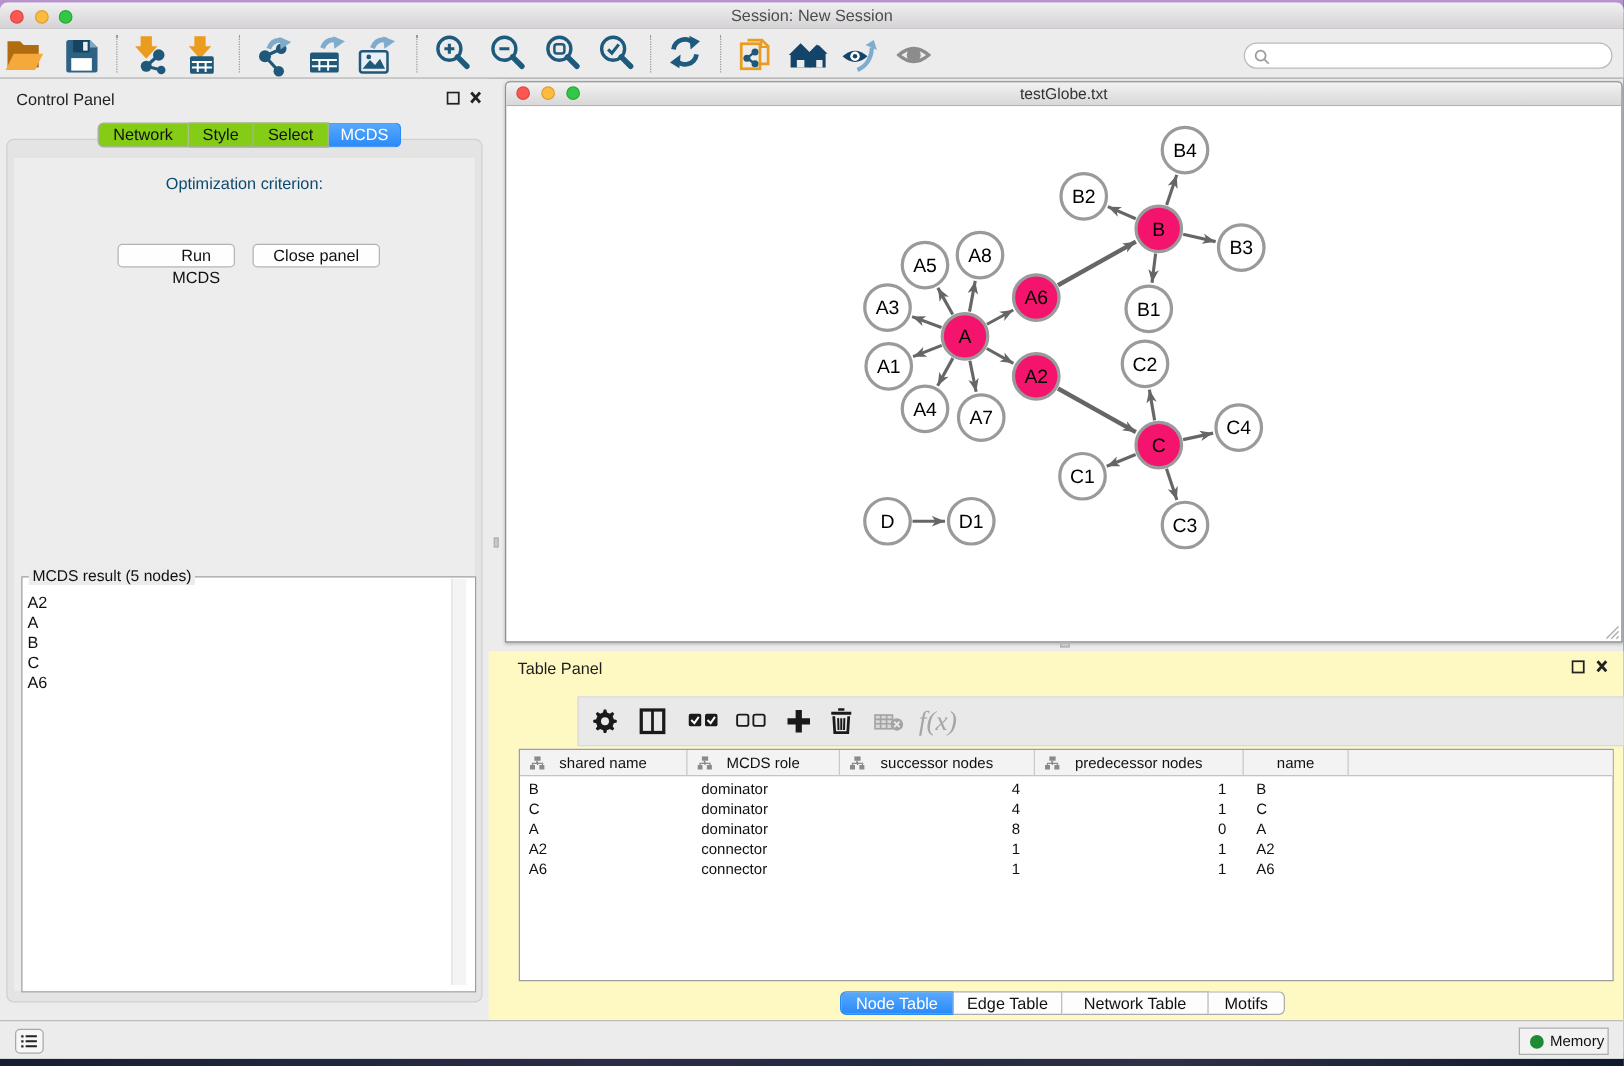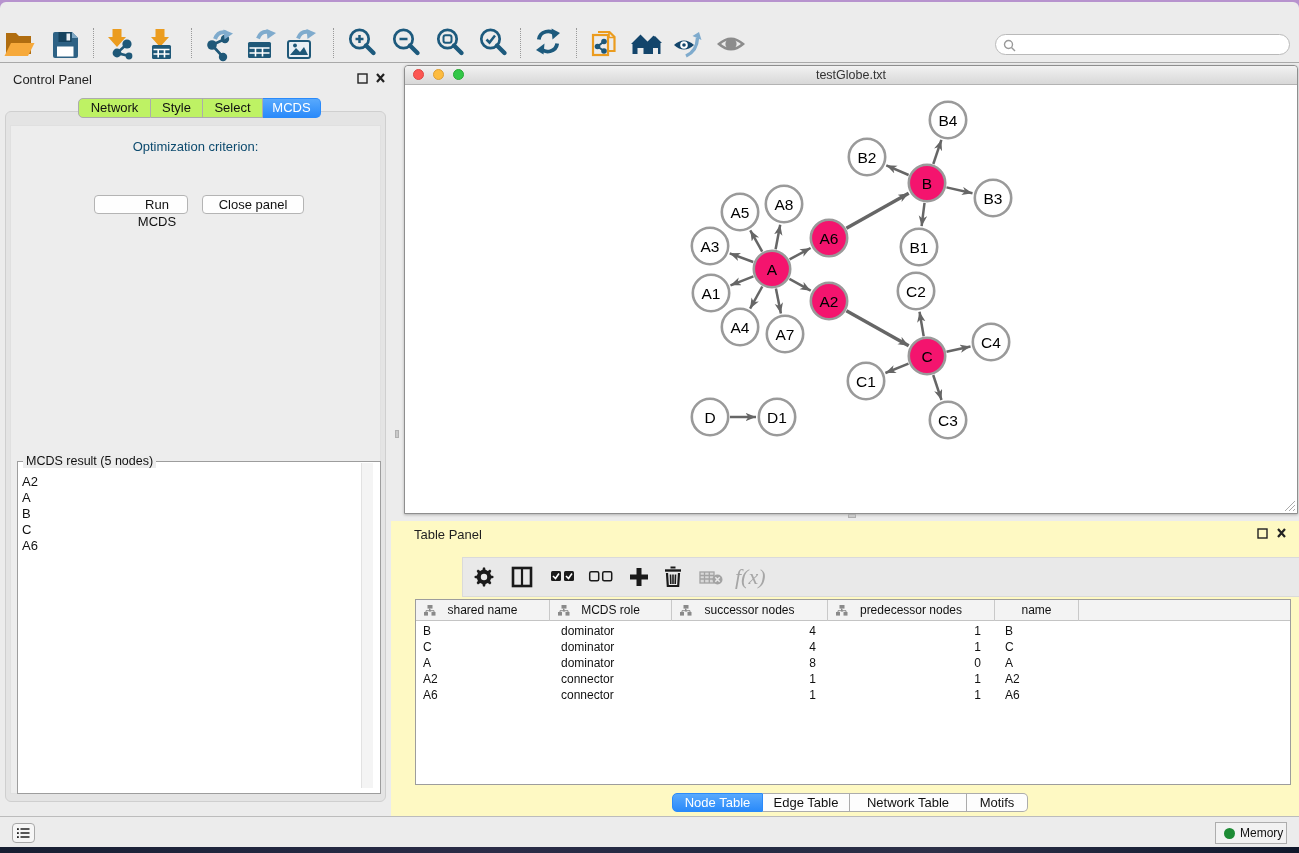--- a/index.html
+++ b/index.html
@@ -24,21 +24,21 @@
 .tbsep { position:absolute; top:4px; height:30px; width:0; border-left:1px dotted #9a9a9a; }
 .ticon { position:absolute; top:0; }
 .searchbox { position:absolute; left:995px; top:10px; width:295px; height:21px; background:#fff;
   border:1px solid #b9b9b9; border-radius:11px; }
 .searchbox svg { position:absolute; left:7px; top:3.5px; }
 
 
 .cpanel { position:absolute; top:61px; left:0; width:391px; height:754px; background:#ececec; }
 .cp-title { position:absolute; left:13px; top:9px; font-size:13px; color:#1f1f1f; }
 .tabrow { position:absolute; top:35px; left:78px; height:20px; display:flex; }
-.tab { height:20px; border:1px solid #acacac; border-left:none; background:#bef264;
+.tab { height:20px; border:1px solid #acacac; border-left:none; background:#84cc16;
   font-size:13px; color:#111; text-align:center; line-height:18px; }
 .tab.first { border-left:1px solid #acacac; border-radius:5px 0 0 5px; }
 .tab.last  { border-radius:0 5px 5px 0; }
 .tab.sel { background:linear-gradient(180deg,#58a9fd,#2a8afa); color:#fff; border-color:#2a8afa; }
 .cp-outer { position:absolute; top:48px; left:5px; width:381px; height:691px; background:#e4e4e4;
   border:1px solid #cfcfcf; border-radius:6px; }
 .cp-inner { position:absolute; top:62px; left:10px; width:371px; height:669px; background:#ededed;
   border:1px solid #e0e0e0; }
 .opt-label { position:absolute; top:76px; left:0; width:391px; text-align:center; font-size:13px; color:#0c4a6e; }
 .combo { position:absolute; top:98px; left:43px; width:311px; height:20px; background:#fff;
@@ -99,20 +99,26 @@
   padding-left:24px; }
 .memdot { position:absolute; left:8px; top:5px; width:11px; height:11px; border-radius:50%;
   background:#1c8b34; }
 .divider-knob { position:absolute; width:4px; height:8px; background:#c9c9c9; border:1px solid #b0b0b0; }
 </style>
 </head>
 <body>
 <div class="desktop-top"></div>
 <div class="desktop-bottom"></div>
 <div class="window">
+  <div class="titlebar">
+    <div class="tl r"></div>
+      <div class="tl y"></div>
+      <div class="tl g"></div>
+    <div class="title">Session: New Session</div>
+  </div>
   <div class="toolbar" id="toolbar">
       <div class="tbsep" style="left:93px"></div>
       <div class="tbsep" style="left:191px"></div>
       <div class="tbsep" style="left:333px"></div>
       <div class="tbsep" style="left:520px"></div>
       <div class="tbsep" style="left:576px"></div>
       <svg class="ticon" style="left:4px;top:8px" width="32" height="28" viewBox="0 0 32 28">
 <path d="M2 1 L12 1 L15 4 L27 4 L27 22 L2 22 Z" fill="#b06d10"></path>
 <path d="M0.5 24 L7 11 L30.5 11 L24 24 Z" fill="#f6a93b"></path>
 </svg>

